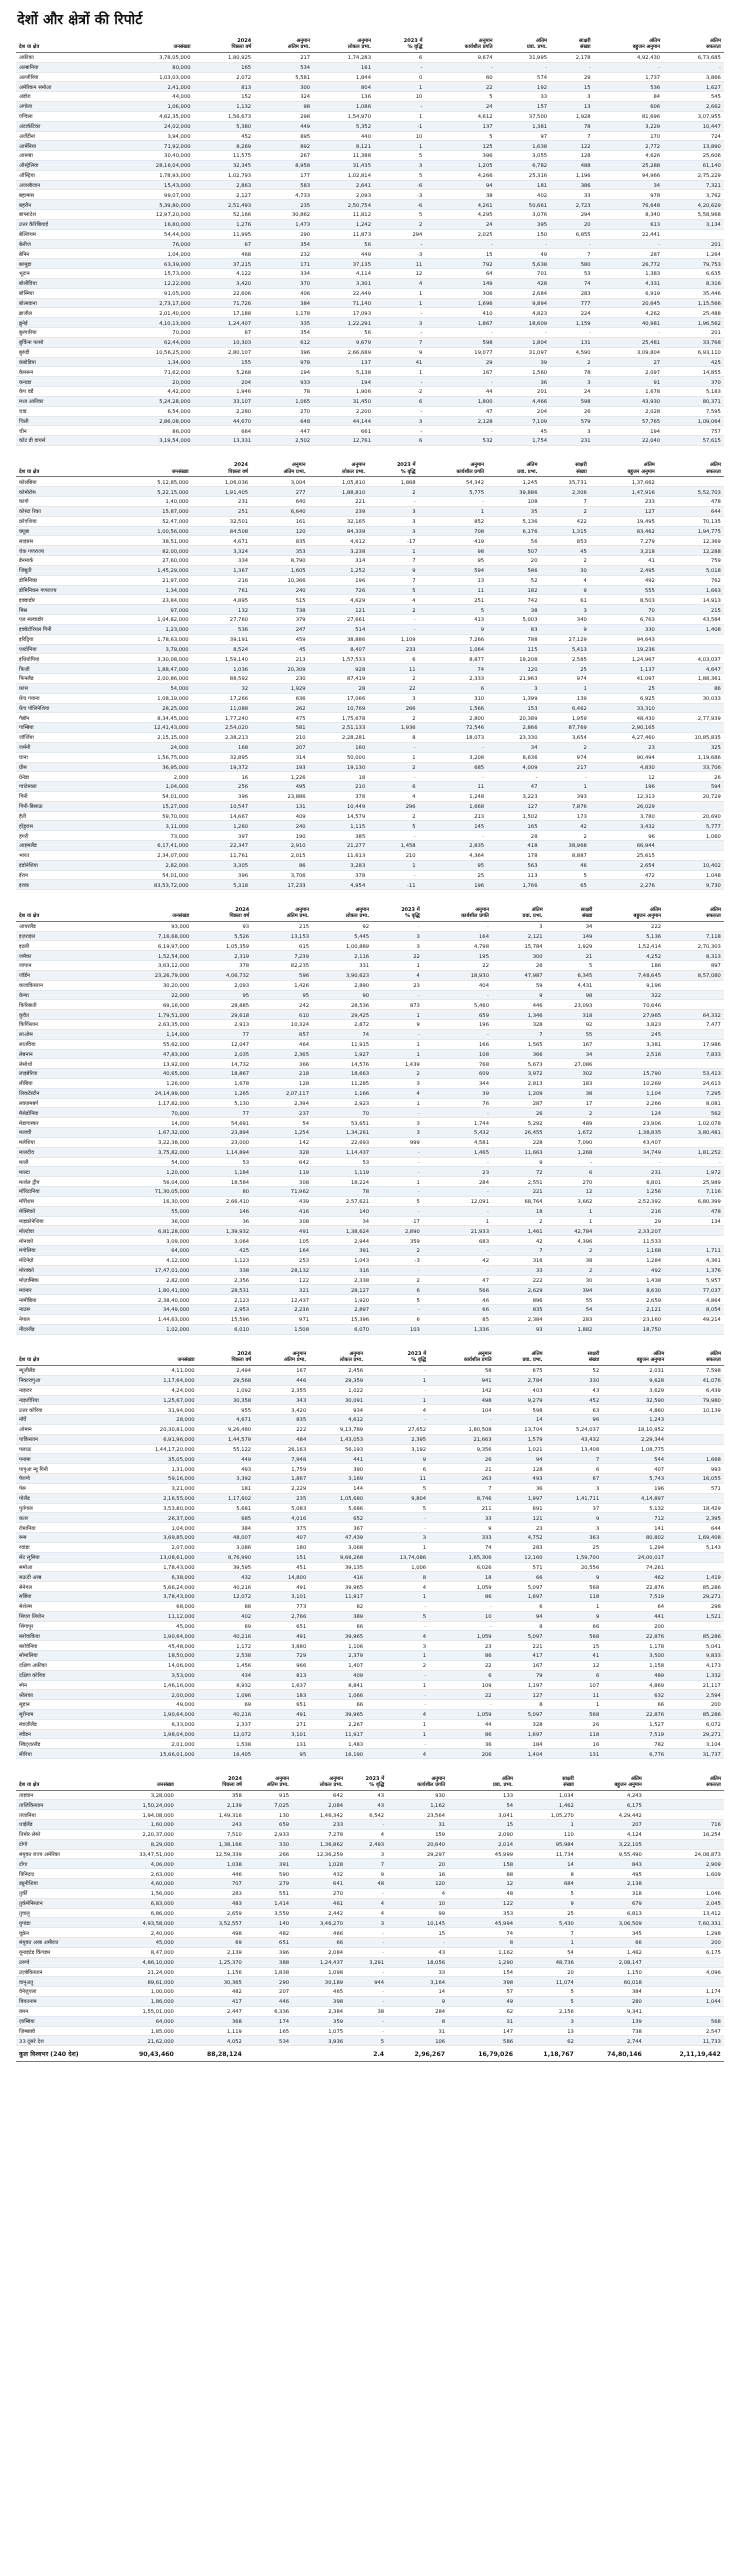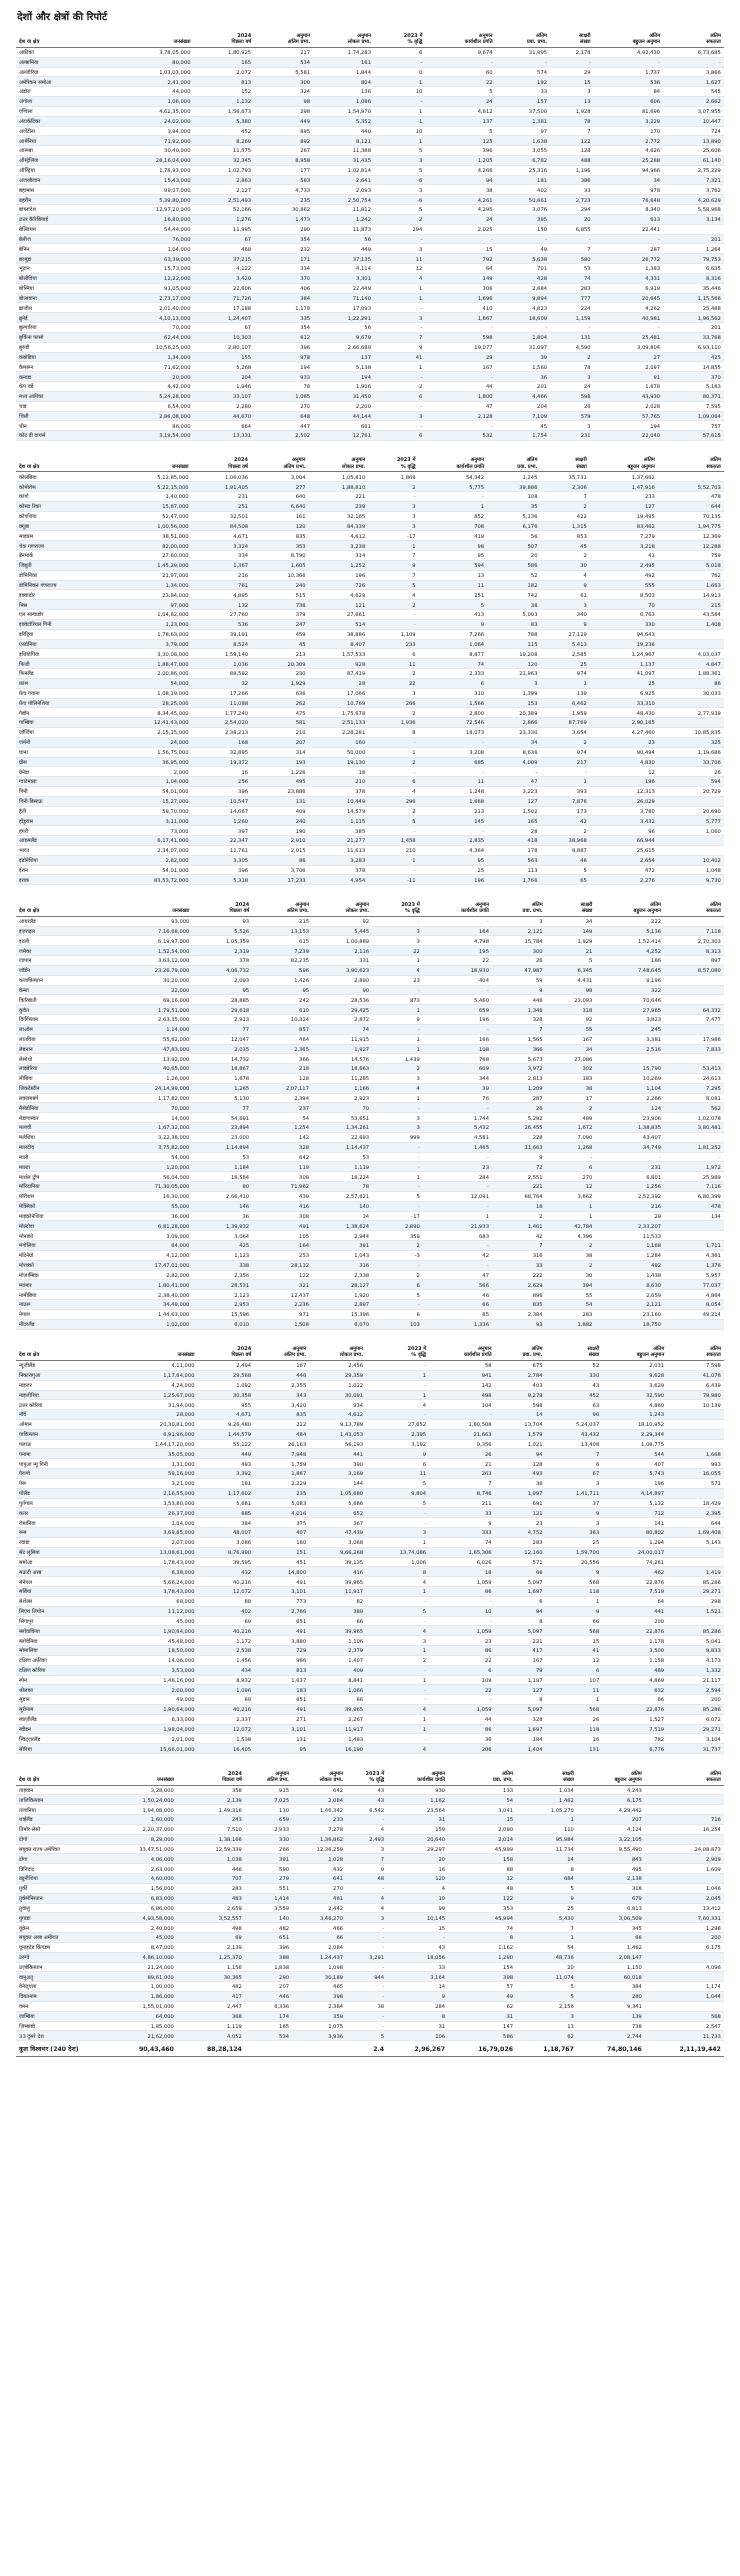--- a/index.html
+++ b/index.html
@@ -6,21 +6,21 @@
   html, body {
     margin: 0; padding: 0;
     background: #ffffff;
     font-family: "DejaVu Sans", "Liberation Sans", sans-serif;
   }
   body {
     width: 740px;
     padding: 8.6px 16px 18.5px 16px;
   }
   h1.page-title {
-    font-size: 10px;
+    font-size: 14px;
     font-weight: bold;
     color: #111;
     margin: 0 0 7.4px 1.2px;
     letter-spacing: 0.1px;
   }
   table.rep {
     width: 100%;
     border-collapse: collapse;
     font-size: 5.2px;
     color: #1a1a1a;

